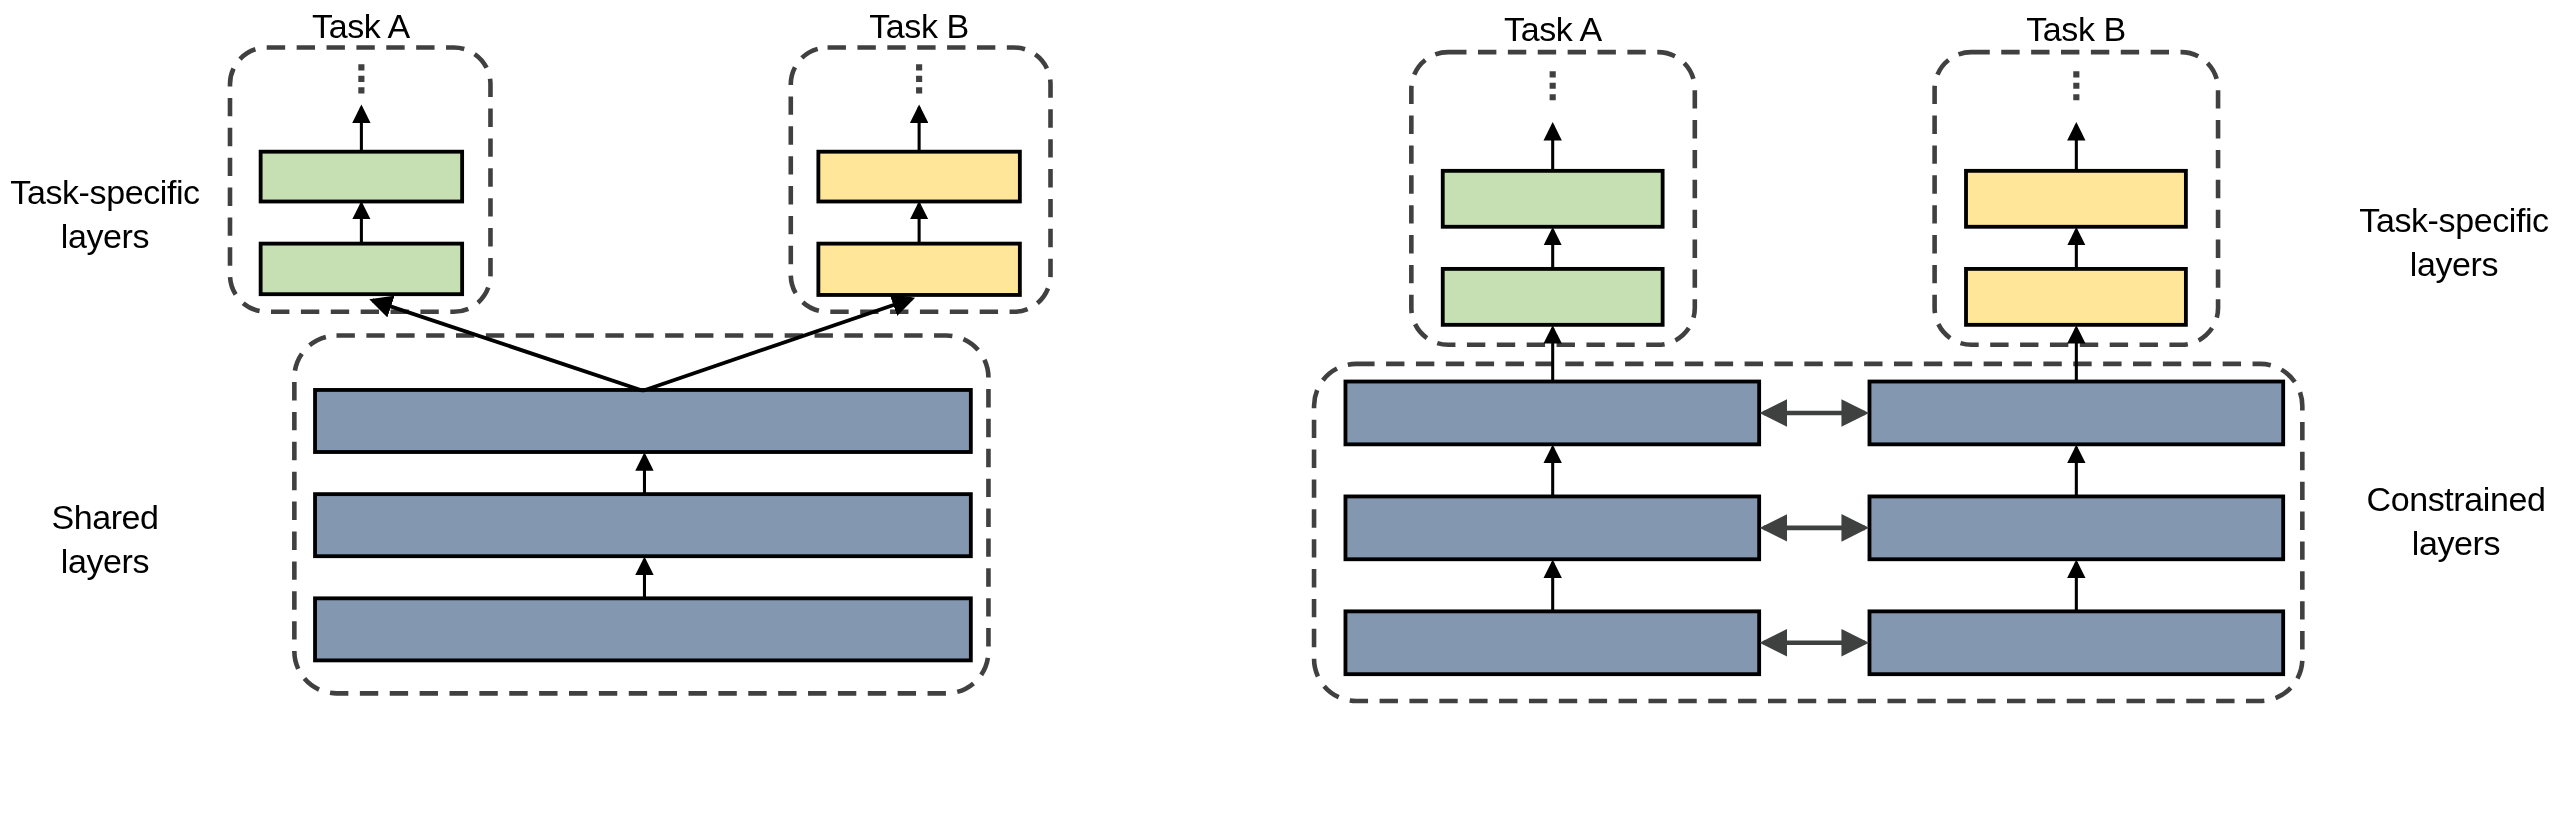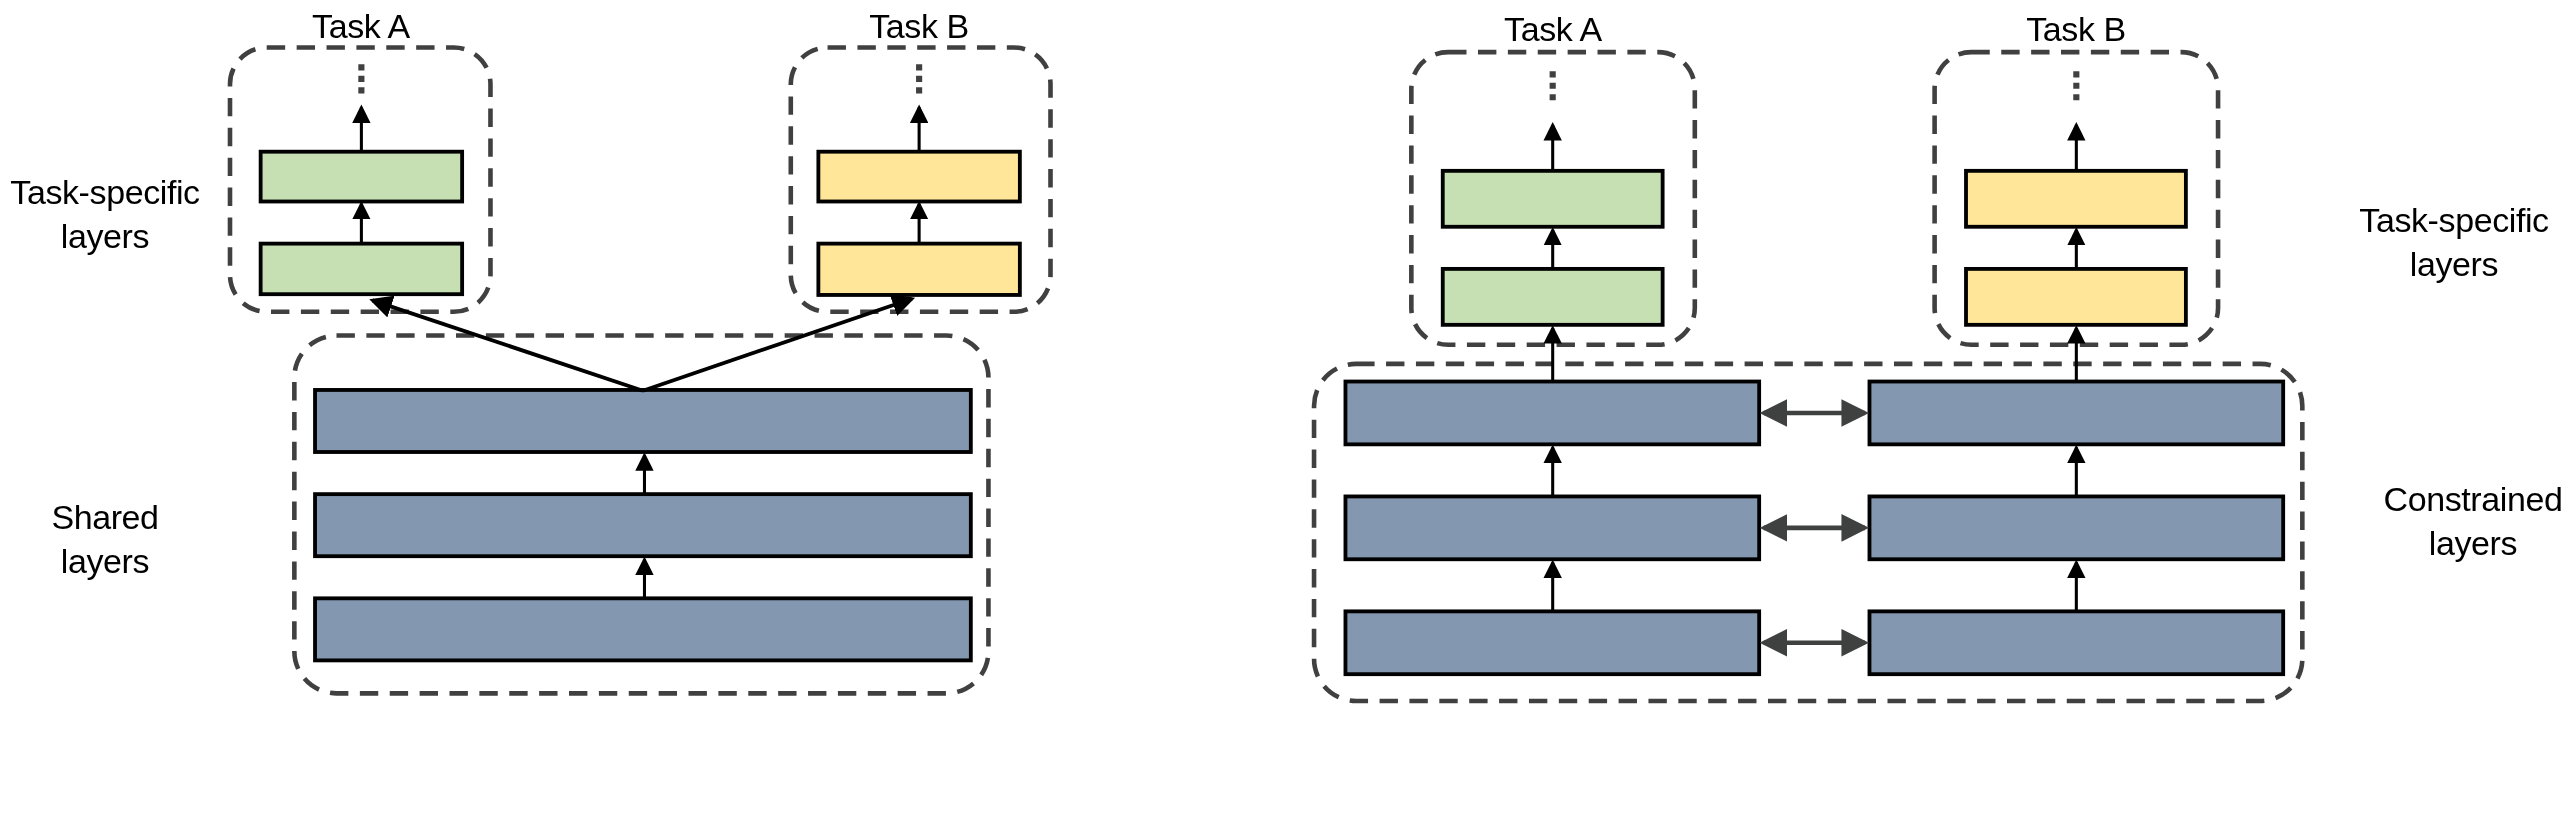--- a/index.html
+++ b/index.html
@@ -149,20 +149,20 @@
     <div>layers</div>
   </div>
 
   <div class="tasklabel" style="left:1553px;top:10.7px;">Task A</div>
   <div class="tasklabel" style="left:2076px;top:10.7px;">Task B</div>
 
   <div class="sidelabel" style="left:2454px;top:198px;">
     <div>Task-specific</div>
     <div>layers</div>
   </div>
-  <div class="sidelabel" style="left:2456px;top:477px;margin-left:17px;">
+  <div class="sidelabel" style="left:2456px;top:477px;">
     <div>Constrained</div>
     <div>layers</div>
   </div>
 
 
 </div>
 
 
 </body></html>

